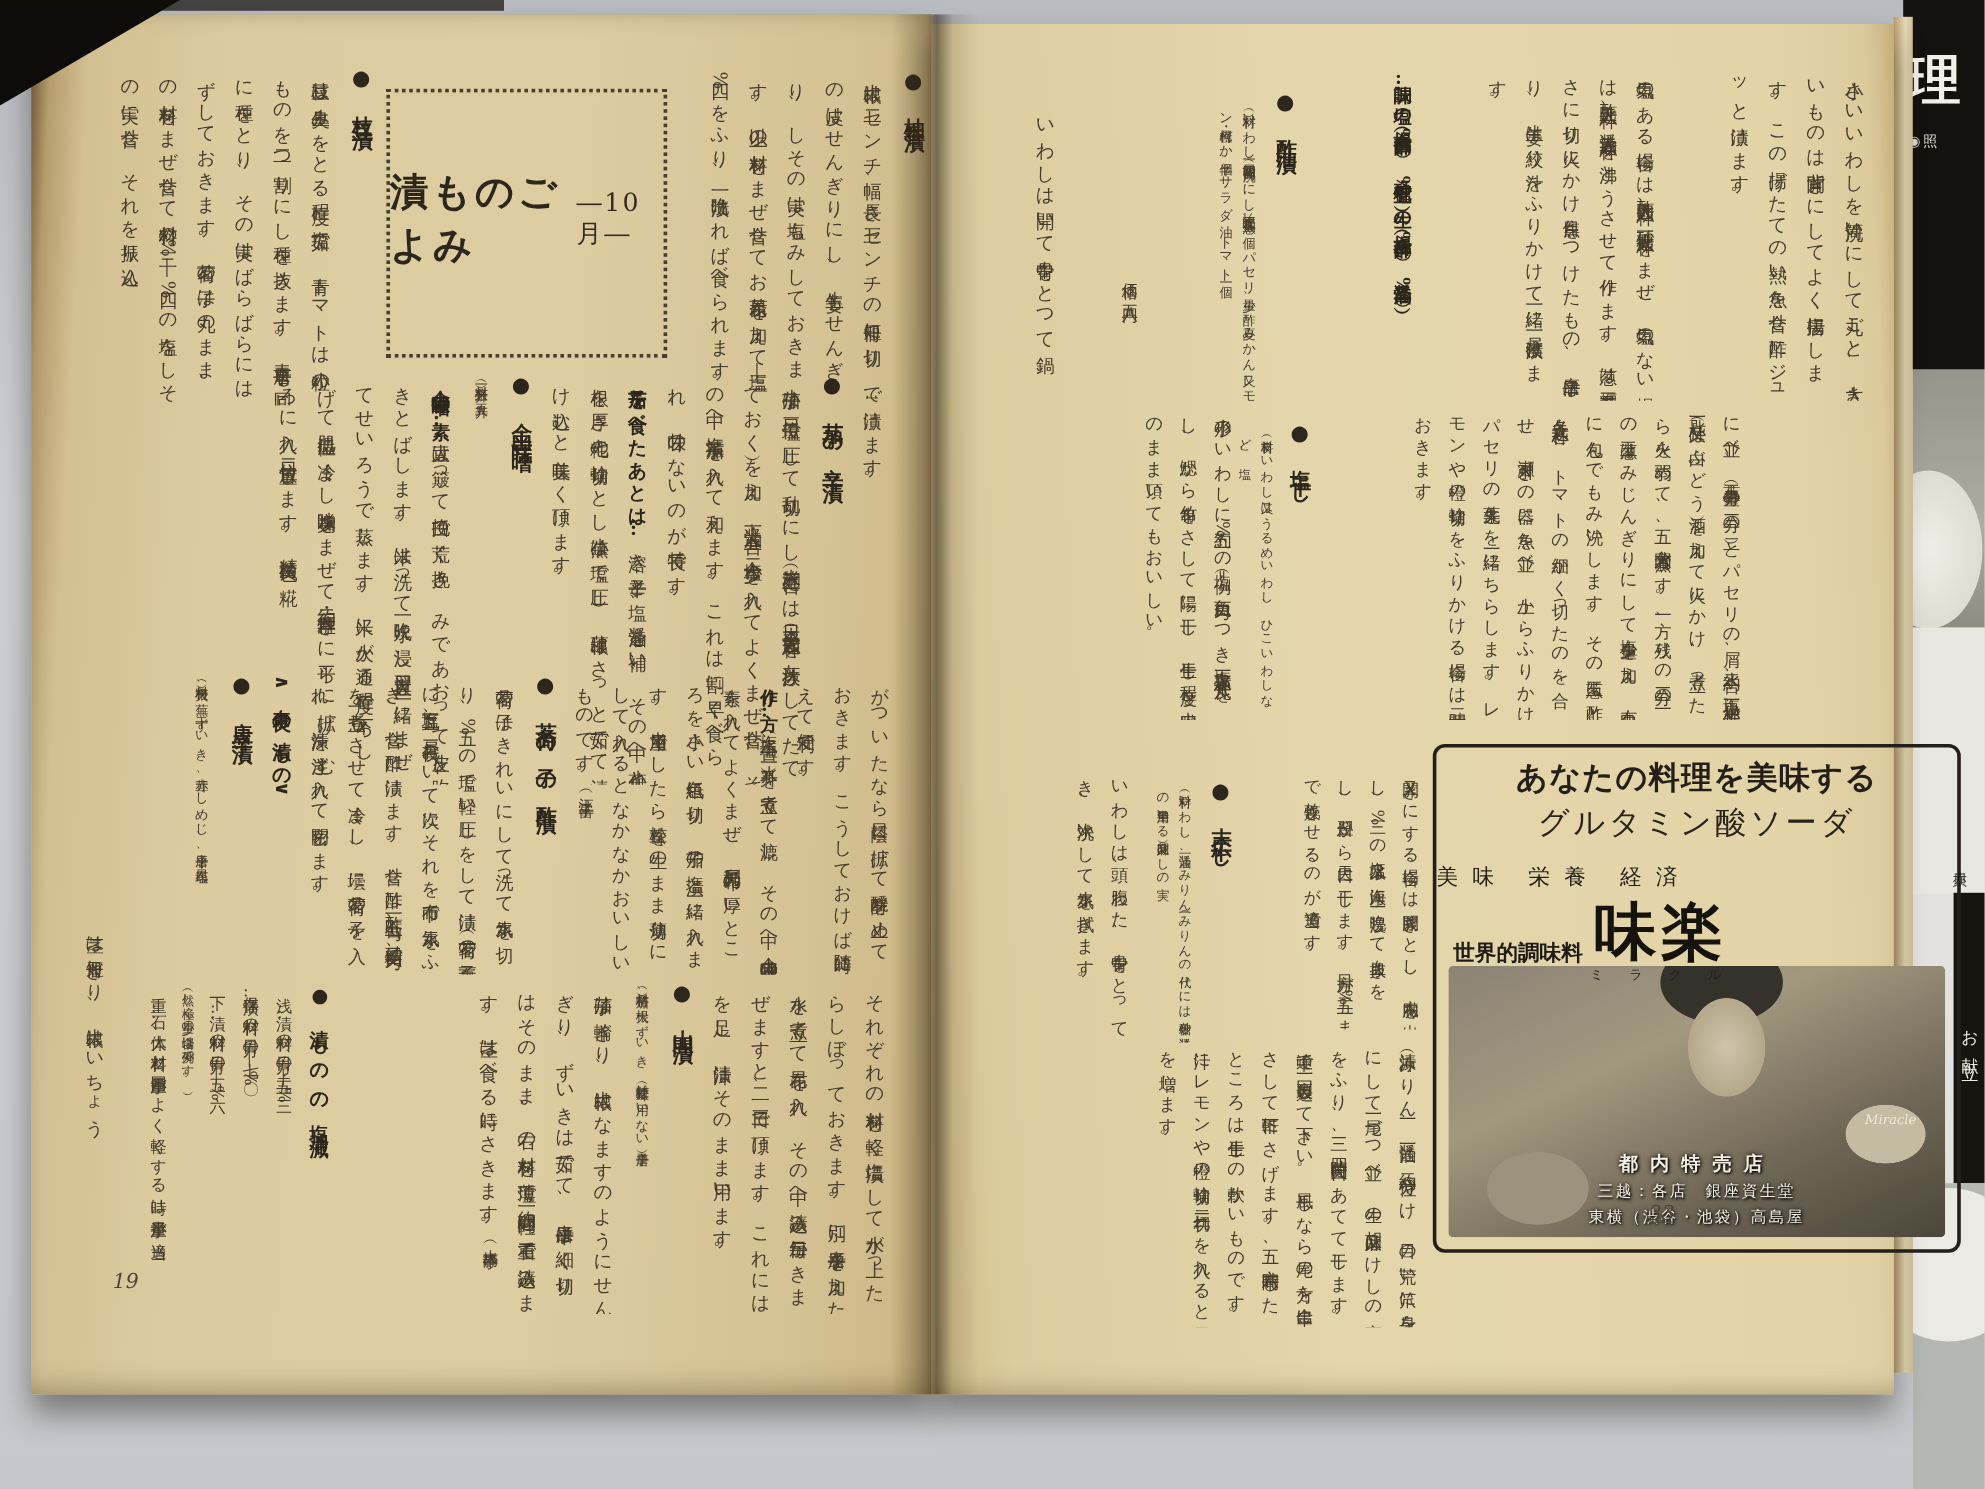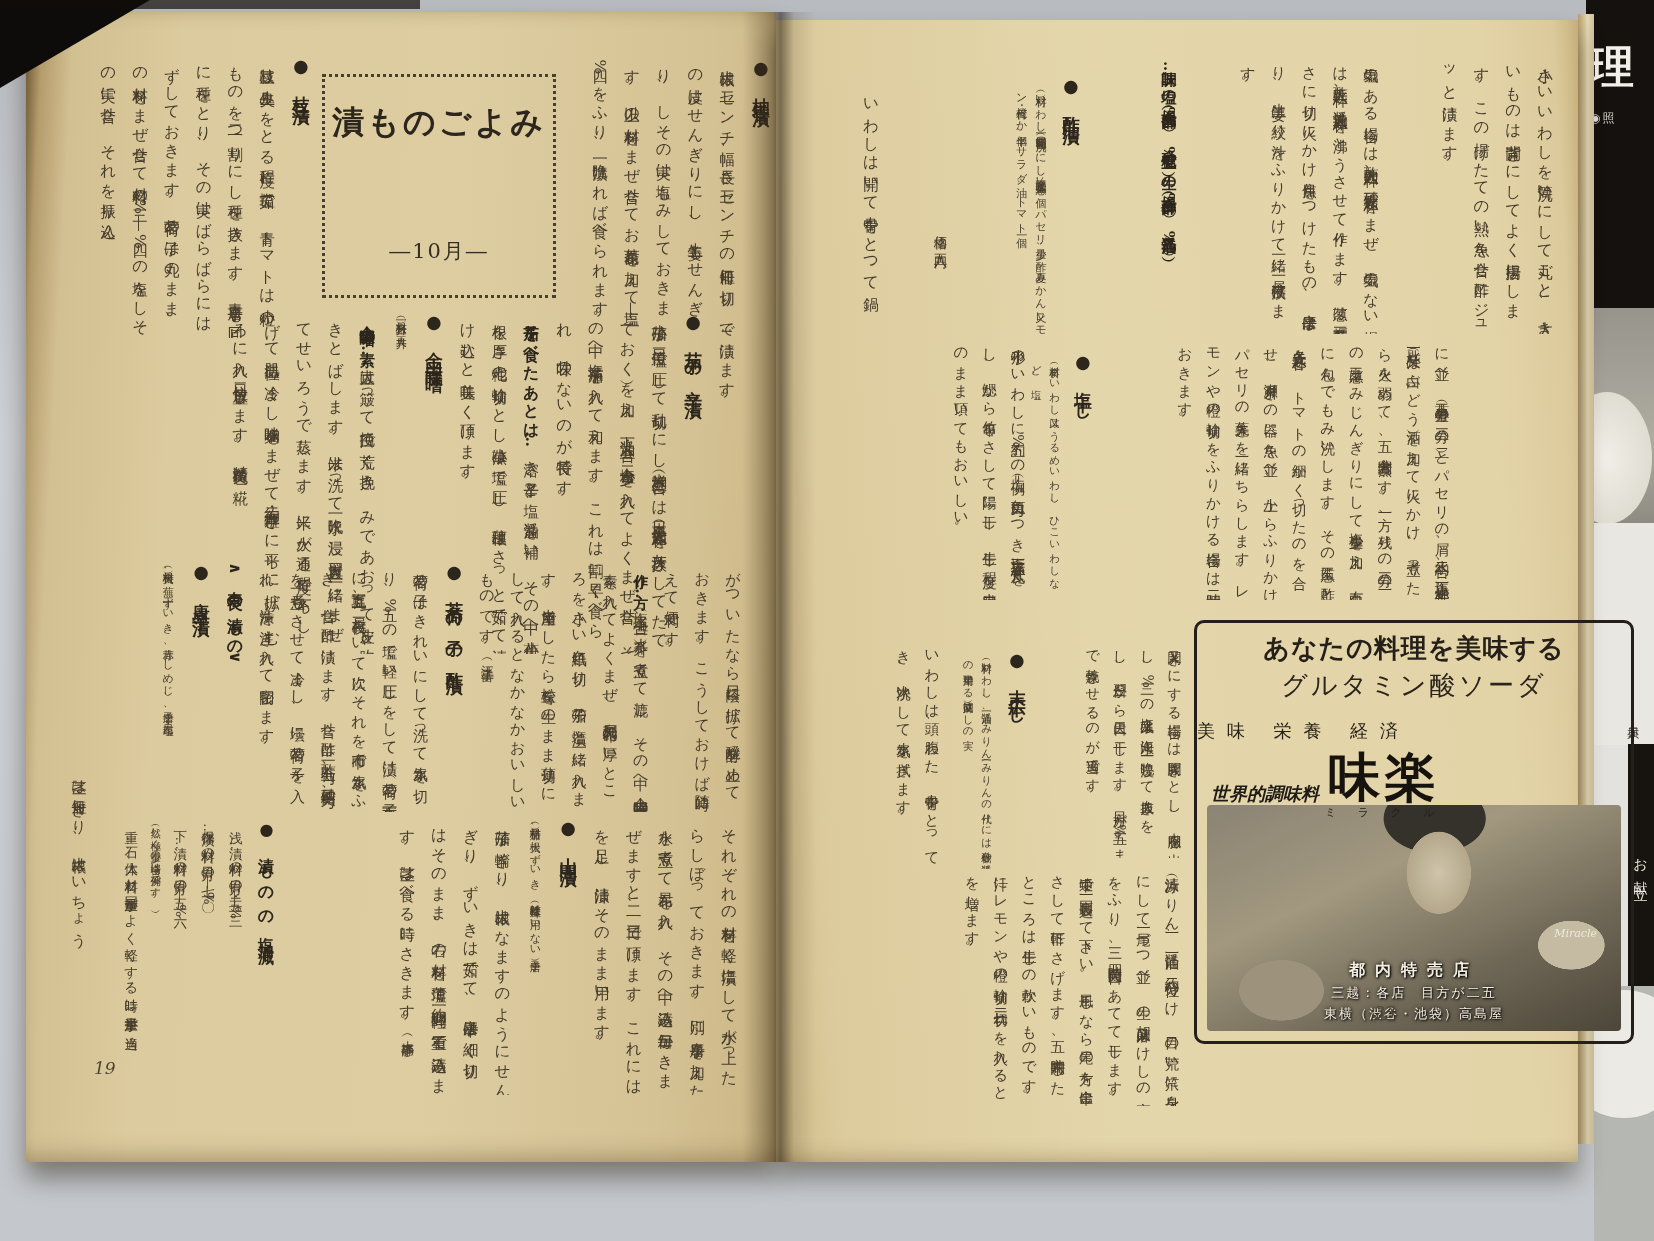--- a/index.html
+++ b/index.html
@@ -24,32 +24,32 @@
   .hd{font-size:17.5px;font-weight:bold;color:#2c261c;letter-spacing:6px;}
   .sm{font-size:11px;line-height:1.75;letter-spacing:.5px;}
   .sig{font-size:13px;}
   .bold{font-weight:bold;color:#2c261c;}
   .nara{font-weight:bold;font-size:16px;letter-spacing:3px;color:#2c261c;}
   .ent{font-size:13.5px;letter-spacing:1px;}
   .ent-sm{font-size:10.5px;letter-spacing:0;}
   .pgnum{position:absolute;font-style:italic;font-size:17px;color:#4e4434;z-index:4;}
 
   #title-box{position:absolute;left:322px;top:74px;width:234px;height:224px;z-index:4;
-    border:3px dotted #45402f;box-sizing:border-box;display:flex;flex-direction:column;
+    border:3px dotted #45402f;box-sizing:border-box;display:flex;flex-direction:row;
     align-items:center;justify-content:space-between;padding:24px 0 30px;}
   #title-box .t{font-size:32px;font-weight:bold;letter-spacing:3px;color:#2c261c;}
   #title-box .m{font-size:21px;color:#332d22;letter-spacing:2px;}
 
   #ad{position:absolute;left:1194px;top:620px;width:440px;height:424px;z-index:4;
     border:3px solid #241f18;border-radius:10px;box-sizing:border-box;overflow:hidden;}
   #ad .h1{text-align:center;font-size:26px;font-weight:bold;letter-spacing:1px;margin-top:8px;color:#241f18;}
   #ad .h2{text-align:center;font-size:26px;letter-spacing:3px;margin-top:2px;color:#2a241c;}
   #ad .h3{font-size:18px;letter-spacing:12px;margin-top:16px;color:#241f18;font-family:Liberation Serif, serif;}
   #ad .prod{position:absolute;left:14px;top:128px;display:flex;align-items:flex-end;z-index:2;}
-  #ad .plabel{font-size:18px;font-weight:bold;color:#1f1b15;margin:0 6px 14px 0;font-style:italic;}
+  #ad .plabel{font-size:18px;font-weight:bold;color:#1f1b15;margin:0 6px 14px 0;}
   #ad .pwrap{display:flex;flex-direction:column;align-items:center;}
   #ad .pname{font-size:52px;font-weight:bold;color:#16130e;letter-spacing:4px;line-height:1;}
   #ad .pfuri{font-size:11px;letter-spacing:9px;color:#241f18;margin-top:2px;}
   #ad .photo{position:absolute;left:10px;right:10px;top:182px;bottom:10px;border-radius:4px;
     background:
       radial-gradient(58px 74px at 56% 30%, #cfc5ab 0%, #b4a78b 55%, rgba(0,0,0,0) 56%),
       radial-gradient(92px 62px at 55% 6%, #35322b 0 55%, rgba(0,0,0,0) 56%),
       radial-gradient(70px 50px at 18% 82%, #9d937d 0 60%, rgba(0,0,0,0) 61%),
       radial-gradient(60px 44px at 88% 62%, #c4bba2 0 55%, rgba(0,0,0,0) 56%),
       linear-gradient(155deg,#8b8374 0%,#a2987f 35%,#6f6756 70%,#4c463a 100%);}
@@ -230,21 +230,21 @@
       <span class="plabel">世界的調味料</span>
       <span class="pwrap">
         <span class="pname">味楽</span>
         <span class="pfuri">ミ ラ ク ル</span>
       </span>
     </div>
     <div class="photo">
       <span class="miracle">Miracle</span>
       <div class="stores">
         <div class="st">都内特売店</div>
-        <div class="sl">三越：各店　目方が二五</div>
+        <div class="sl">三越：各店　銀座資生堂</div>
         <div class="sl">東横（渋谷・池袋）高島屋</div>
       </div>
     </div>
   </div>
 
   <div class="pgnum" style="left:1374px;top:1002px;text-decoration:underline;">33</div>
 
 </div>
 
 </body></html>

